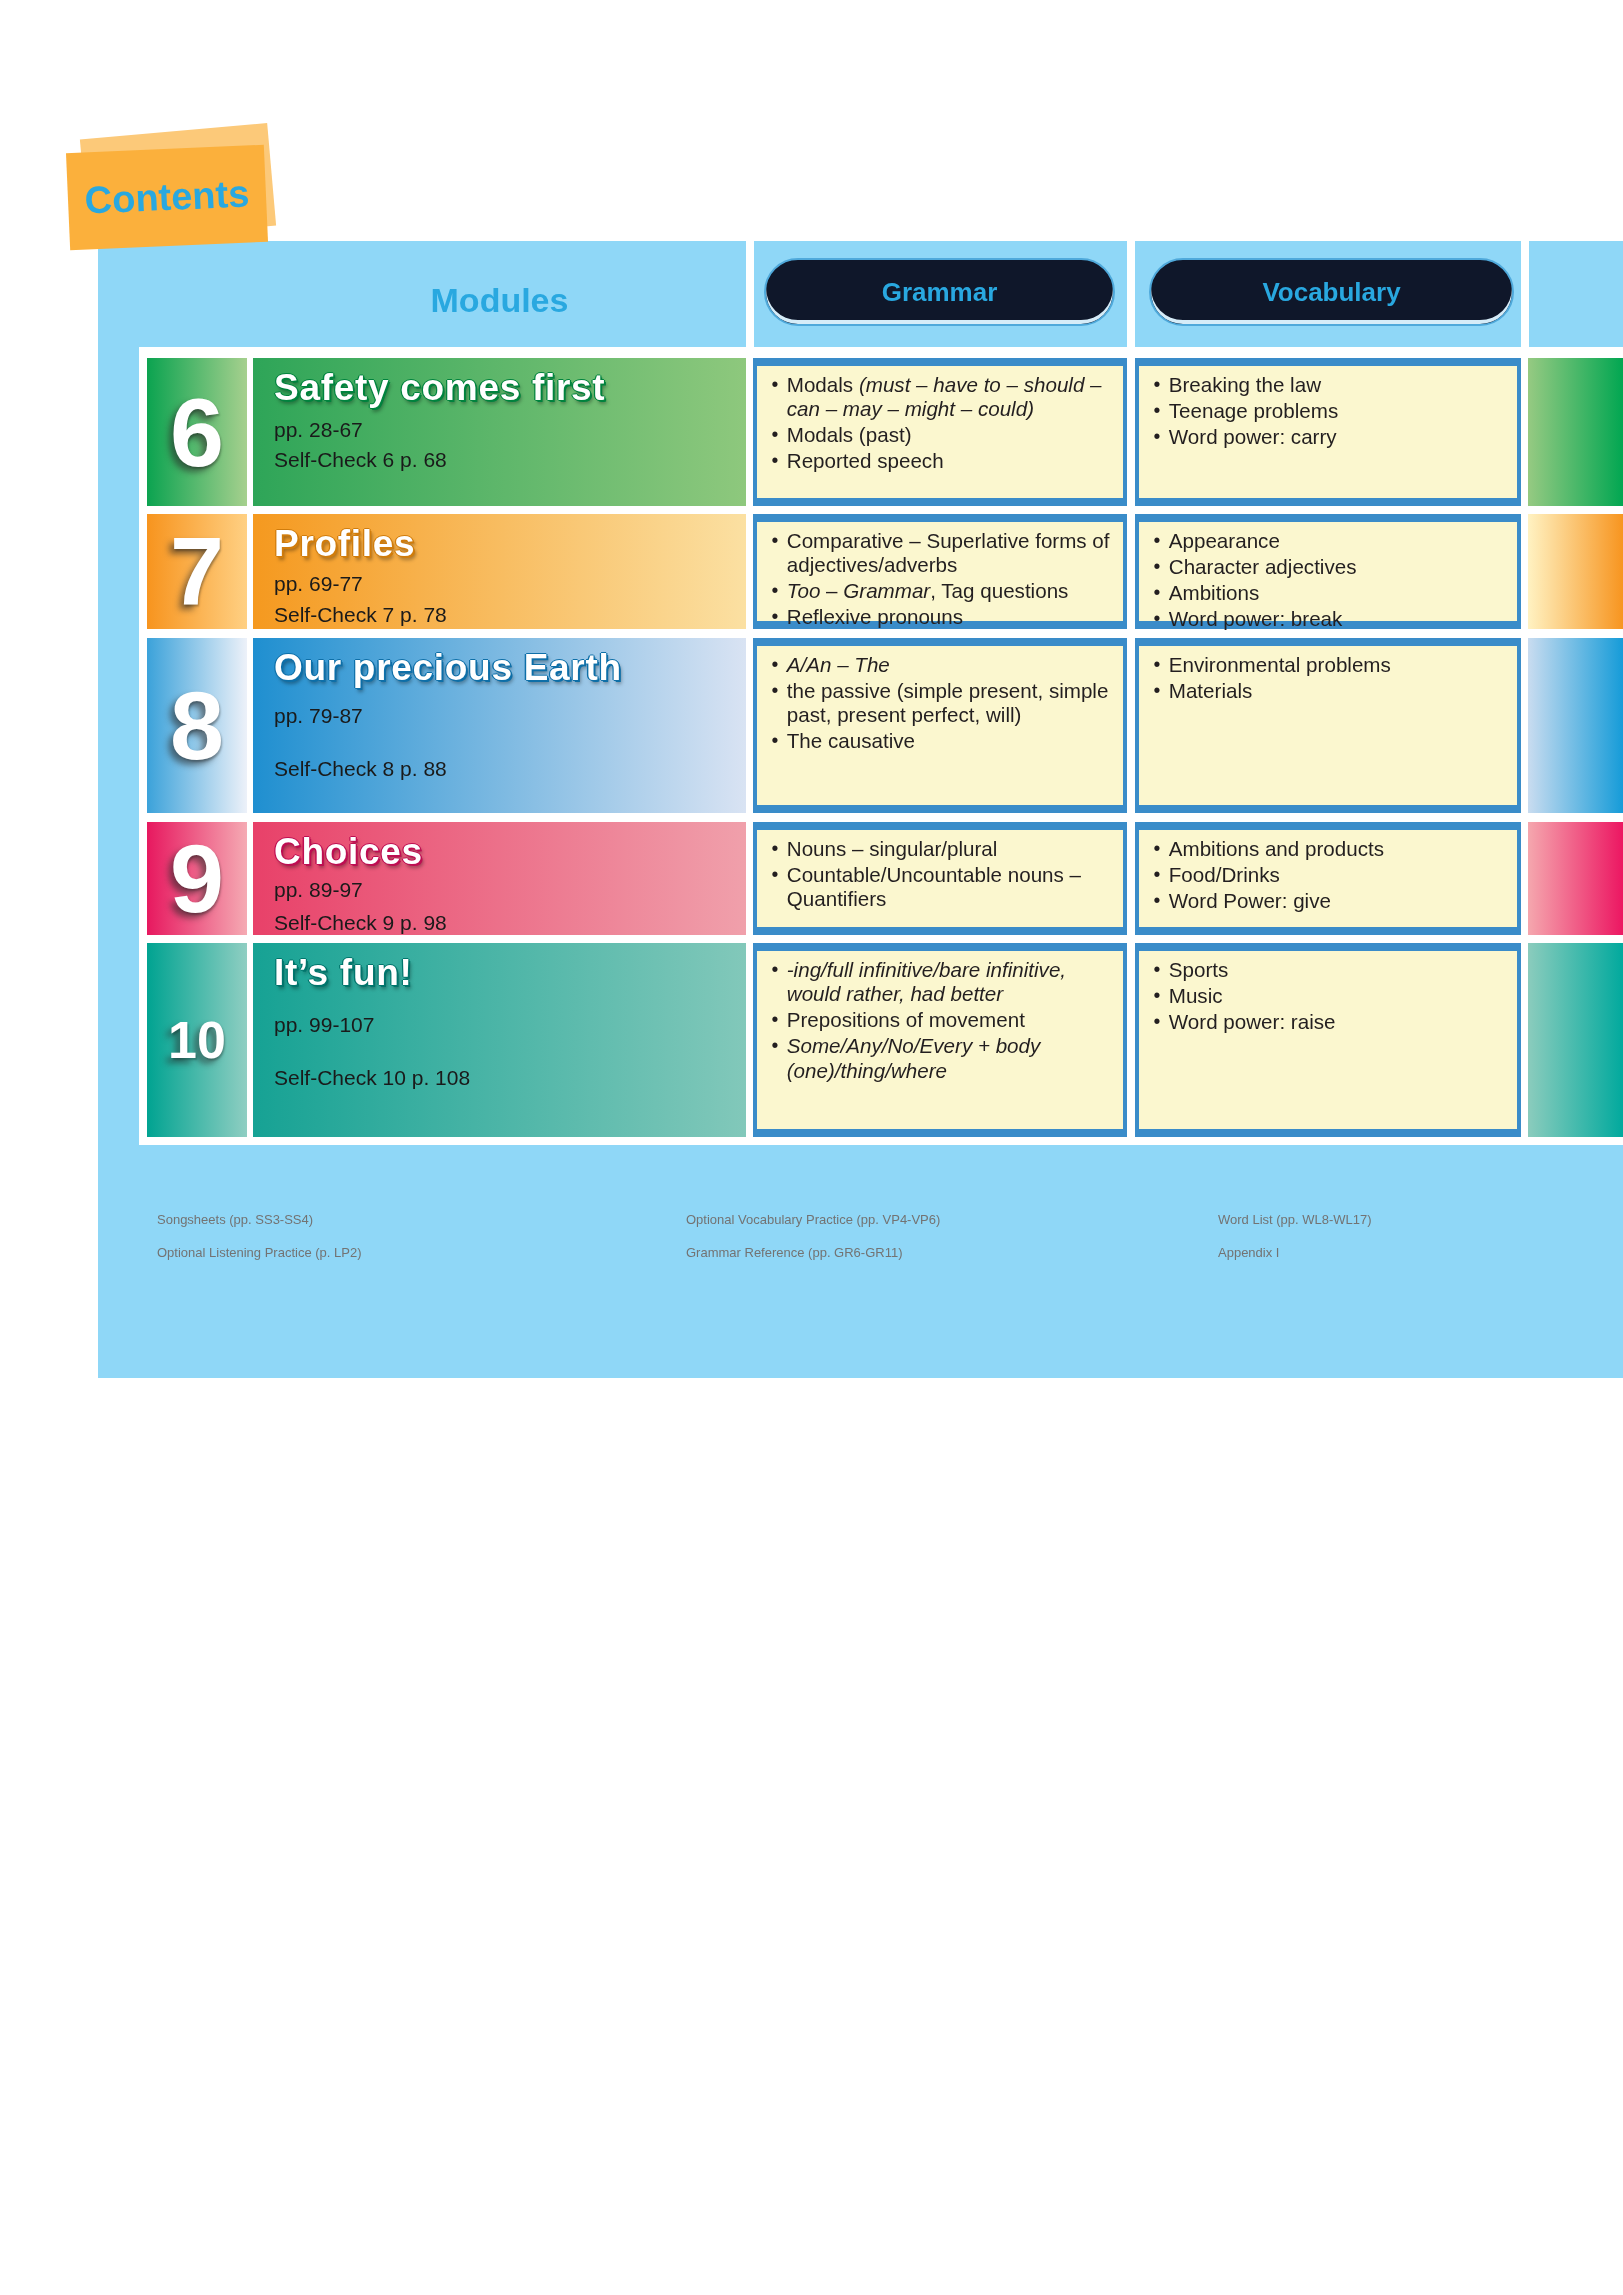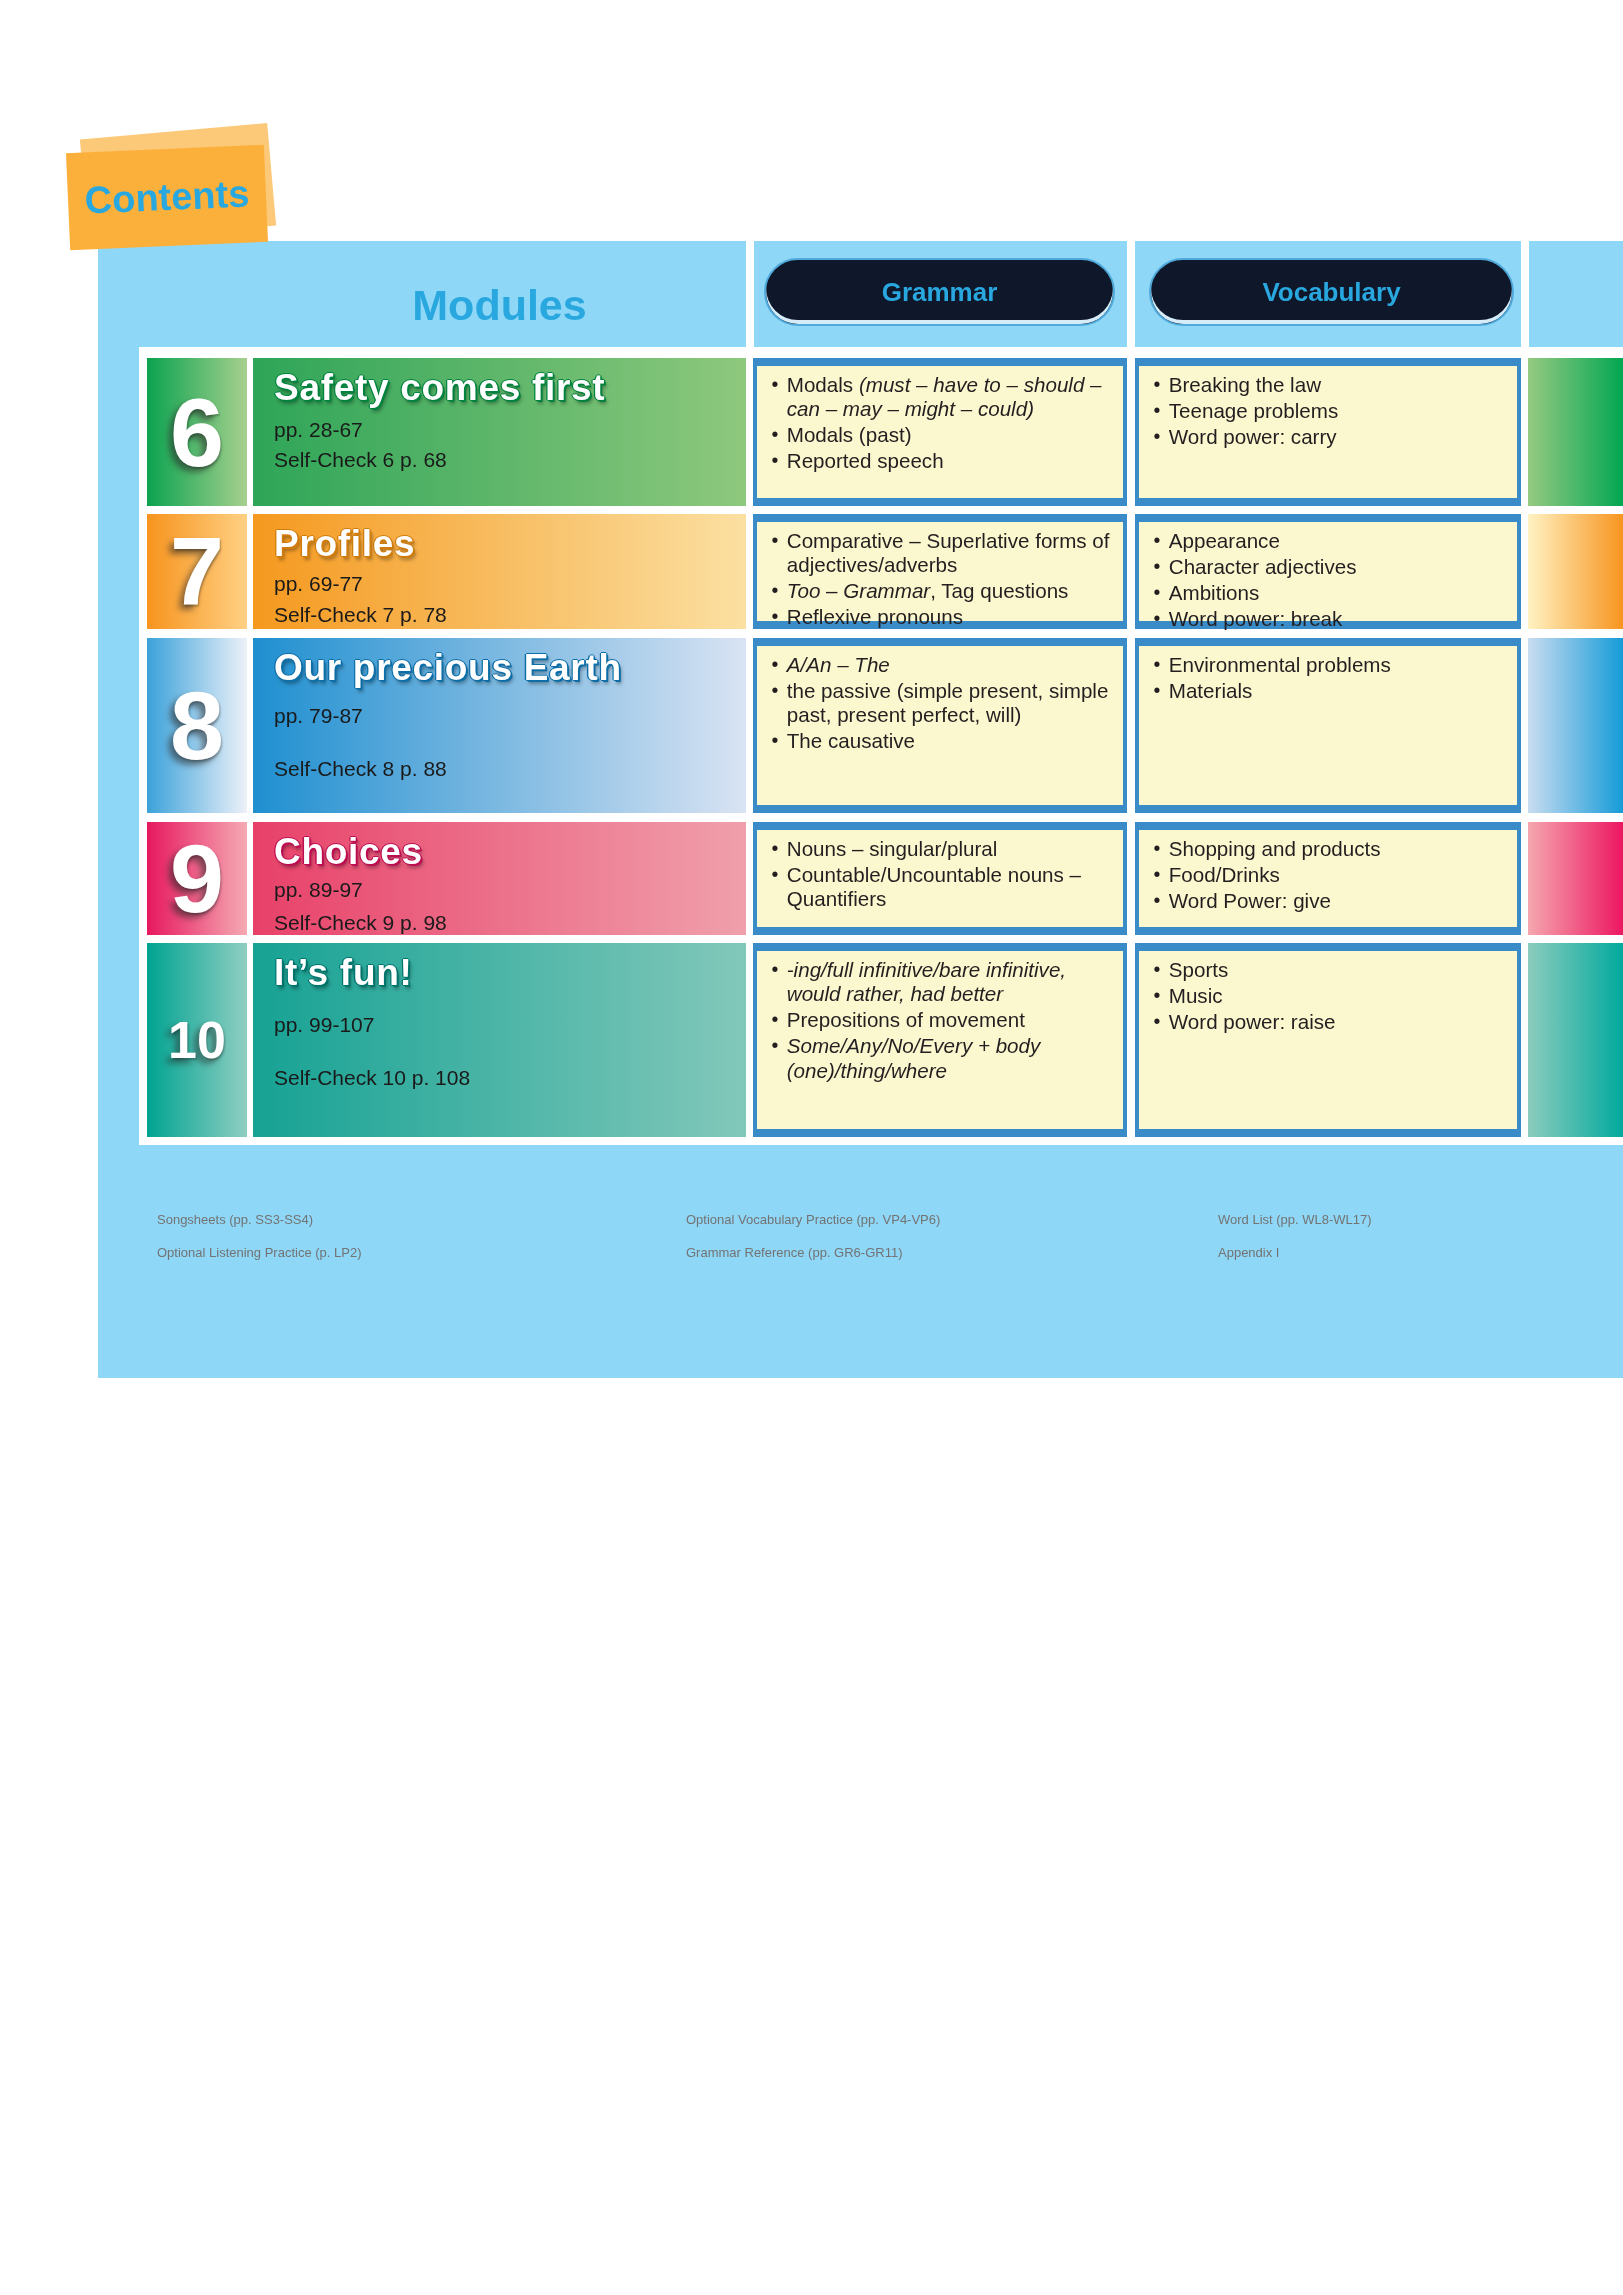--- a/index.html
+++ b/index.html
@@ -12,21 +12,21 @@
     display:flex;align-items:center;justify-content:center;}
   .contents-title{color:#29A8E0;font-size:38px;font-weight:bold;letter-spacing:0px;}
 
   
   .panel{left:98px;top:241px;width:1525px;height:1137px;background:#8FD7F7;}
   
   .white-underlay{left:139px;top:347px;width:1485px;height:798px;background:#ffffff;}
   .hgap{top:241px;height:106px;background:#ffffff;width:7.9px;}
 
   
-  .modules-label{left:253px;top:281px;width:493px;text-align:center;color:#29A8E0;font-size:43px;font-weight:bold;}
+  .modules-label{left:253px;top:281px;width:493px;text-align:center;color:#29A8E0;font-size:34px;font-weight:bold;}
   .pill{top:258px;height:64px;background:#0f172a;border:2.6px solid #4FA9DB;border-radius:35px;
     display:flex;align-items:center;justify-content:center;box-shadow:inset 0 -3.9px 0 #D6ECF8;}
   .pill-grammar{left:764px;width:347px;}
   .pill-vocab{left:1149px;width:361px;}
   .pill span{color:#29A8E0;font-size:26px;font-weight:bold;}
 
   
   .row{position:absolute;left:0;top:0;width:1623px;}
   .numband{position:absolute;left:147px;width:100px;top:0;height:100%;
     background:linear-gradient(90deg,var(--numFrom),var(--numTo));
@@ -227,21 +227,21 @@
           <li>
             <span class="dot">•</span>
             <span class="txt"><span>Countable/Uncountable nouns – Quantifiers</span></span>
           </li>
         </ul>
     </div>
     <div class="cell vcell">
       <ul>
           <li>
             <span class="dot">•</span>
-            <span class="txt"><span>Shopping and products</span></span>
+            <span class="txt"><span>Ambitions and products</span></span>
           </li>
           <li>
             <span class="dot">•</span>
             <span class="txt"><span>Food/Drinks</span></span>
           </li>
           <li>
             <span class="dot">•</span>
             <span class="txt"><span>Word Power: give</span></span>
           </li>
         </ul>

